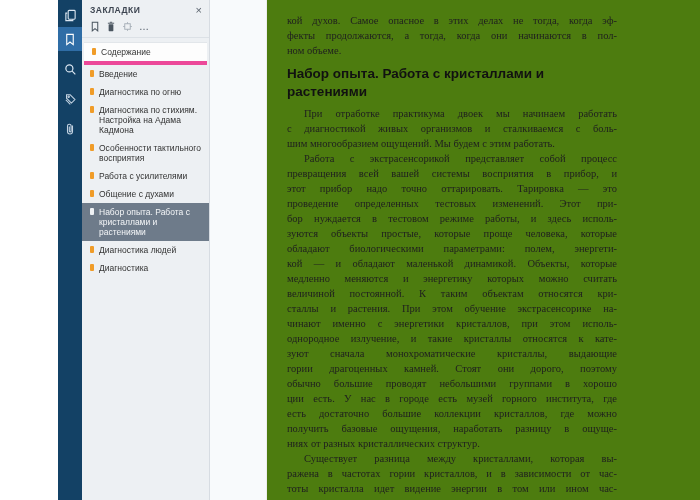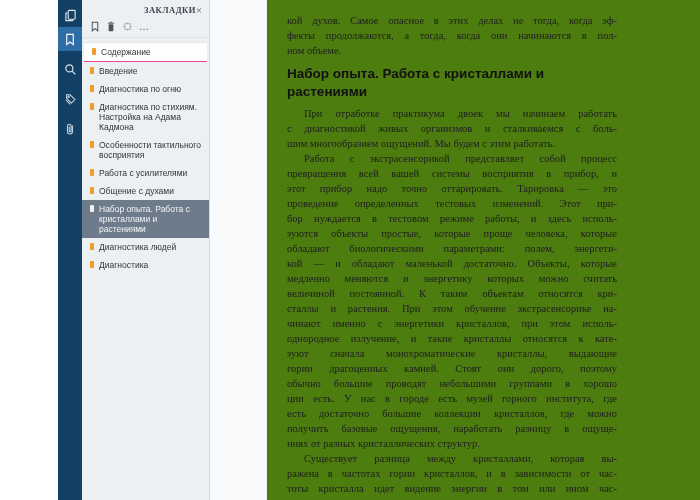--- a/index.html
+++ b/index.html
@@ -13,36 +13,36 @@
   .rail{position:absolute;left:58px;top:0;width:24px;height:100%;background:#134165;}
   .rail-btn{width:24px;height:24px;display:flex;align-items:center;justify-content:center;}
   .rail-btn.first{margin-top:3px;}
   .rail-btn.active{background:#2f6da6;}
   .rail-btn svg{display:block;}
   .rail-gap{height:6px;}
 
   
   .panel{position:absolute;left:82px;top:0;width:128px;height:100%;background:#edf0f3;
          border-right:1px solid #d7dce2;box-sizing:border-box;}
-  .panel-header{display:flex;align-items:center;justify-content:flex-end;
-                padding:5px 7px 2px 8px;font-family:Liberation Serif, serif;}
+  .panel-header{display:flex;align-items:center;justify-content:space-between;
+                padding:5px 7px 2px 8px;}
   .panel-title{font-size:8.5px;letter-spacing:.5px;color:#3c4450;font-weight:bold;}
   .panel-close{font-size:11px;color:#5a636e;line-height:8px;cursor:default;}
   .panel-toolbar{display:flex;align-items:center;gap:6px;padding:4px 8px 5px 8px;
                  border-bottom:1px solid #dce1e6;}
   .tb-icon{display:flex;align-items:center;}
   .tb-more{font-size:10px;color:#4a5560;line-height:6px;letter-spacing:1px;}
 
   .bm-list{padding:4px 0 0 0;}
   .bm-item{display:flex;align-items:flex-start;gap:5px;padding:4px 6px 4px 8px;
            font-size:8.5px;line-height:10px;color:#333;cursor:default;}
   .bm-marker{flex:0 0 auto;width:4px;height:7px;margin-top:1px;background:#f09c28;
              border-radius:1px;}
   .bm-item.highlighted{background:#fdfdfd;border-top:1px solid #e2e6ea;
-                       border-bottom:1px solid #ec4899;margin:0 2px;}
+                       border-bottom:4px solid #ec4899;margin:0 2px;}
   .bm-item.selected{background:#6e7b8a;color:#f4f6f8;}
   .bm-item.selected .bm-marker{background:#eef1f4;}
 
   
   .doc-strip{position:absolute;left:210px;top:0;width:57px;height:100%;background:#f8fafc;
              border-right:1px solid #ededed;box-sizing:border-box;}
 
   
   .page{position:absolute;left:267px;top:0;width:433px;height:100%;background:#4d7c0f;}
   .doc-text{position:absolute;left:20px;top:13px;width:330px;
@@ -193,21 +193,21 @@
           <div class="line">шим многообразием ощущений. Мы будем с этим работать.</div>
         </div>
         <div class="para">
           <div class="line indent just">Работа с экстрасенсорикой представляет собой процесс</div>
           <div class="line just">превращения всей вашей системы восприятия в прибор, и</div>
           <div class="line just">этот прибор надо точно оттарировать. Тарировка — это</div>
           <div class="line just">проведение определенных тестовых изменений. Этот при-</div>
           <div class="line just">бор нуждается в тестовом режиме работы, и здесь исполь-</div>
           <div class="line just">зуются объекты простые, которые проще человека, которые</div>
           <div class="line just">обладают биологическими параметрами: полем, энергети-</div>
-          <div class="line just">кой — и обладают маленькой достаточно. Объекты, которые</div>
+          <div class="line just">кой — и обладают маленькой динамикой. Объекты, которые</div>
           <div class="line just">медленно меняются и энергетику которых можно считать</div>
           <div class="line just">величиной постоянной. К таким объектам относятся кри-</div>
           <div class="line just">сталлы и растения. При этом обучение экстрасенсорике на-</div>
           <div class="line just">чинают именно с энергетики кристаллов, при этом исполь-</div>
           <div class="line just">однородное излучение, и такие кристаллы относятся к кате-</div>
           <div class="line just">зуют сначала монохроматические кристаллы, выдающие</div>
           <div class="line just">гории драгоценных камней. Стоят они дорого, поэтому</div>
           <div class="line just">обычно большие проводят небольшими группами в хорошо</div>
           <div class="line just">ции есть. У нас в городе есть музей горного института, где</div>
           <div class="line just">есть достаточно большие коллекции кристаллов, где можно</div>

